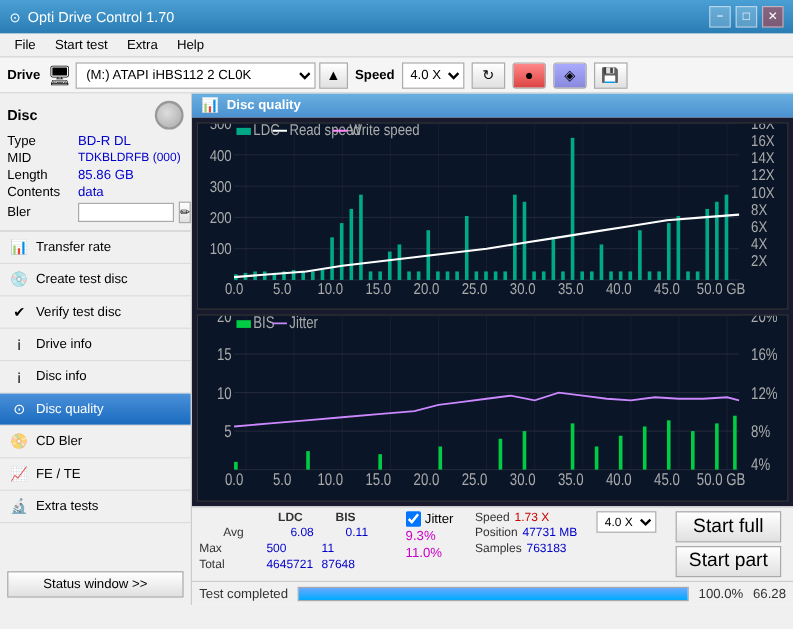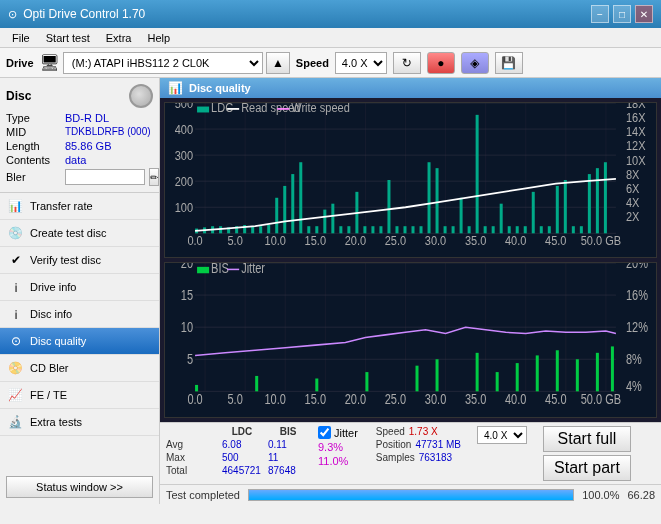--- a/index.html
+++ b/index.html
@@ -583,21 +583,21 @@
       </div>
     </div>
 
     <div class="stats-bar">
       <div style="display:flex;flex-direction:column;gap:2px;">
         <div style="display:grid;grid-template-columns:50px 40px 40px;gap:0 6px;">
           <span></span>
           <span class="stats-header">LDC</span>
           <span class="stats-header">BIS</span>
         </div>
-        <div style="display:grid;grid-template-columns:50px 40px 40px;gap:0 6px;">
+        <div style="display:grid;grid-template-columns:50px 40px 40px;gap:0 6px;margin-left:20px;">
           <span class="stats-label">Avg</span>
           <span class="stats-val">6.08</span>
           <span class="stats-val">0.11</span>
         </div>
         <div style="display:grid;grid-template-columns:50px 40px 40px;gap:0 6px;">
           <span class="stats-label">Max</span>
           <span class="stats-val">500</span>
           <span class="stats-val">11</span>
         </div>
         <div style="display:grid;grid-template-columns:50px 40px 40px;gap:0 6px;">

